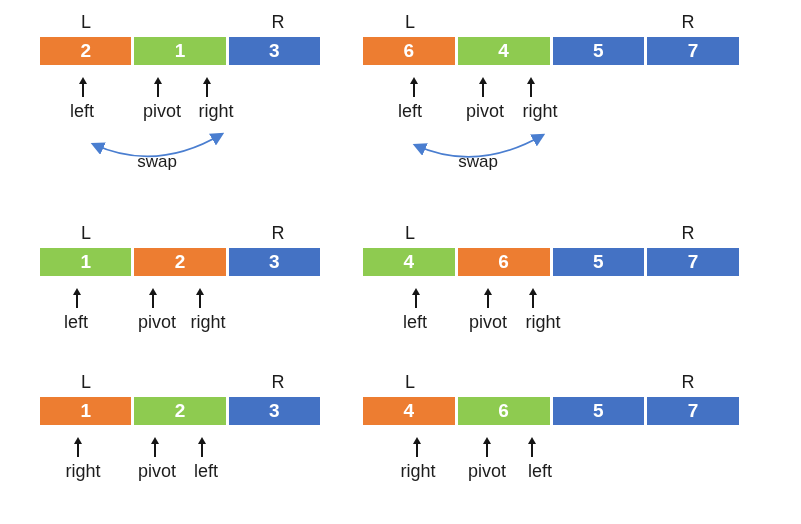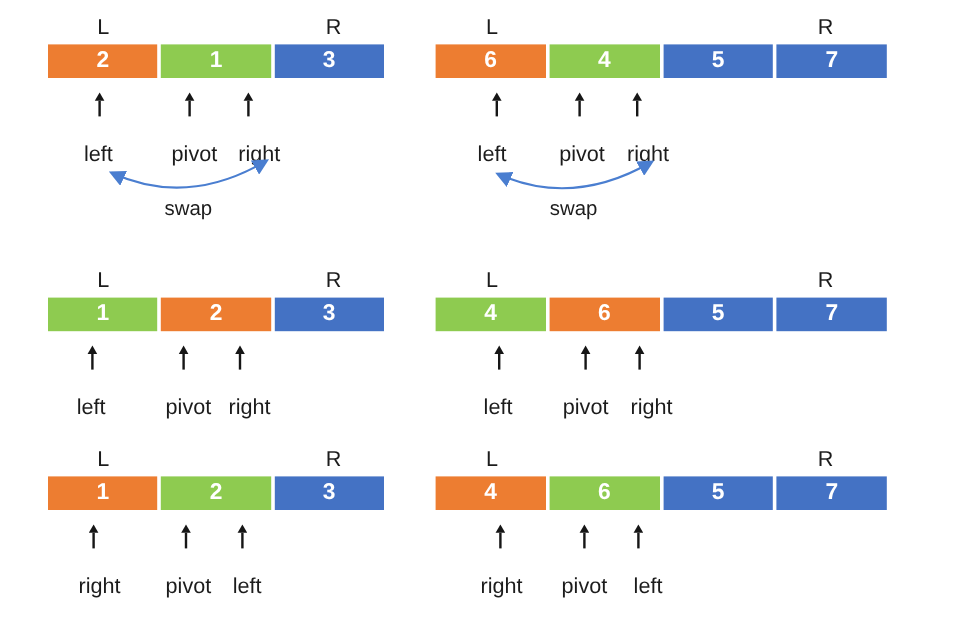--- a/index.html
+++ b/index.html
@@ -14,25 +14,25 @@
   .row2{top:211px;}
   .row3{top:360px;}
   .endlabel{position:absolute;top:12px;transform:translateX(-50%);font-size:18px;}
   .bar{position:absolute;top:37px;left:0;right:0;height:28px;display:flex;gap:3px;}
   .cell{flex:1;display:flex;align-items:center;justify-content:center;
         font-size:19px;font-weight:bold;color:#ffffff;}
   .arrow{position:absolute;top:84px;width:2px;height:13px;background:#161616;transform:translateX(-50%);}
   .arrow::before{content:"";position:absolute;top:-7px;left:-3px;width:0;height:0;
         border-left:4px solid transparent;border-right:4px solid transparent;
         border-bottom:7px solid #161616;}
-  .plabel{position:absolute;top:118px;transform:translateX(-50%);font-size:18px;white-space:nowrap;}
+  .plabel{position:absolute;top:101px;transform:translateX(-50%);font-size:18px;white-space:nowrap;}
   .swap-arc{position:absolute;top:128px;width:145px;height:40px;}
   .arcL{left:44px;}
   .arcR{left:46px;}
-  .swaplabel{position:absolute;top:164px;transform:translateX(-50%);font-size:17px;}
+  .swaplabel{position:absolute;top:152px;transform:translateX(-50%);font-size:17px;}
 </style>
 </head>
 <body>
 
 <div class="page">
 
   <section class="diagram row1 colL">
     <span class="endlabel" style="left: 46px;">L</span>
     <span class="endlabel" style="left: 238px;">R</span>
     <div class="bar">

